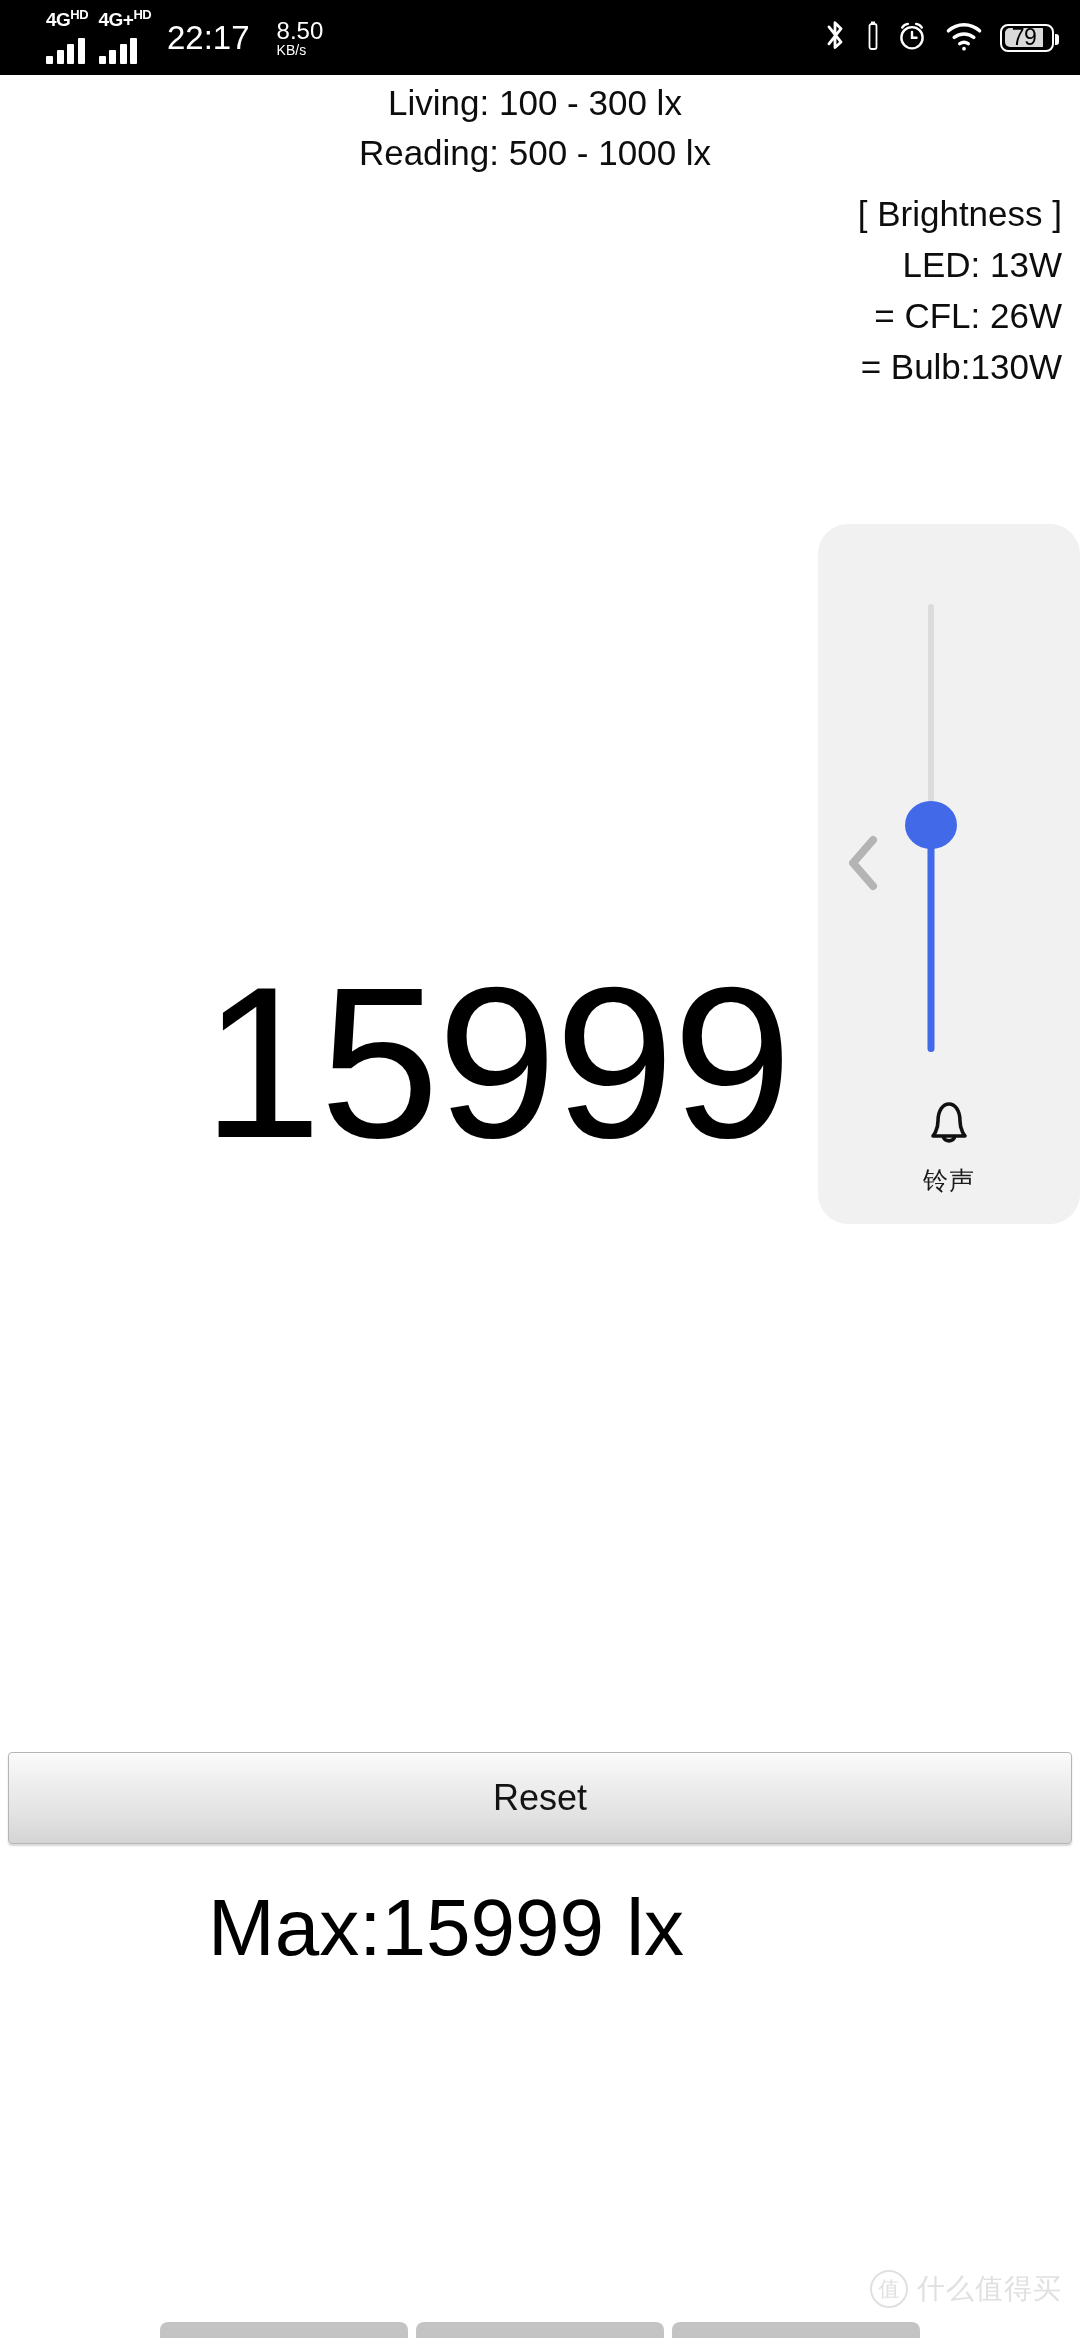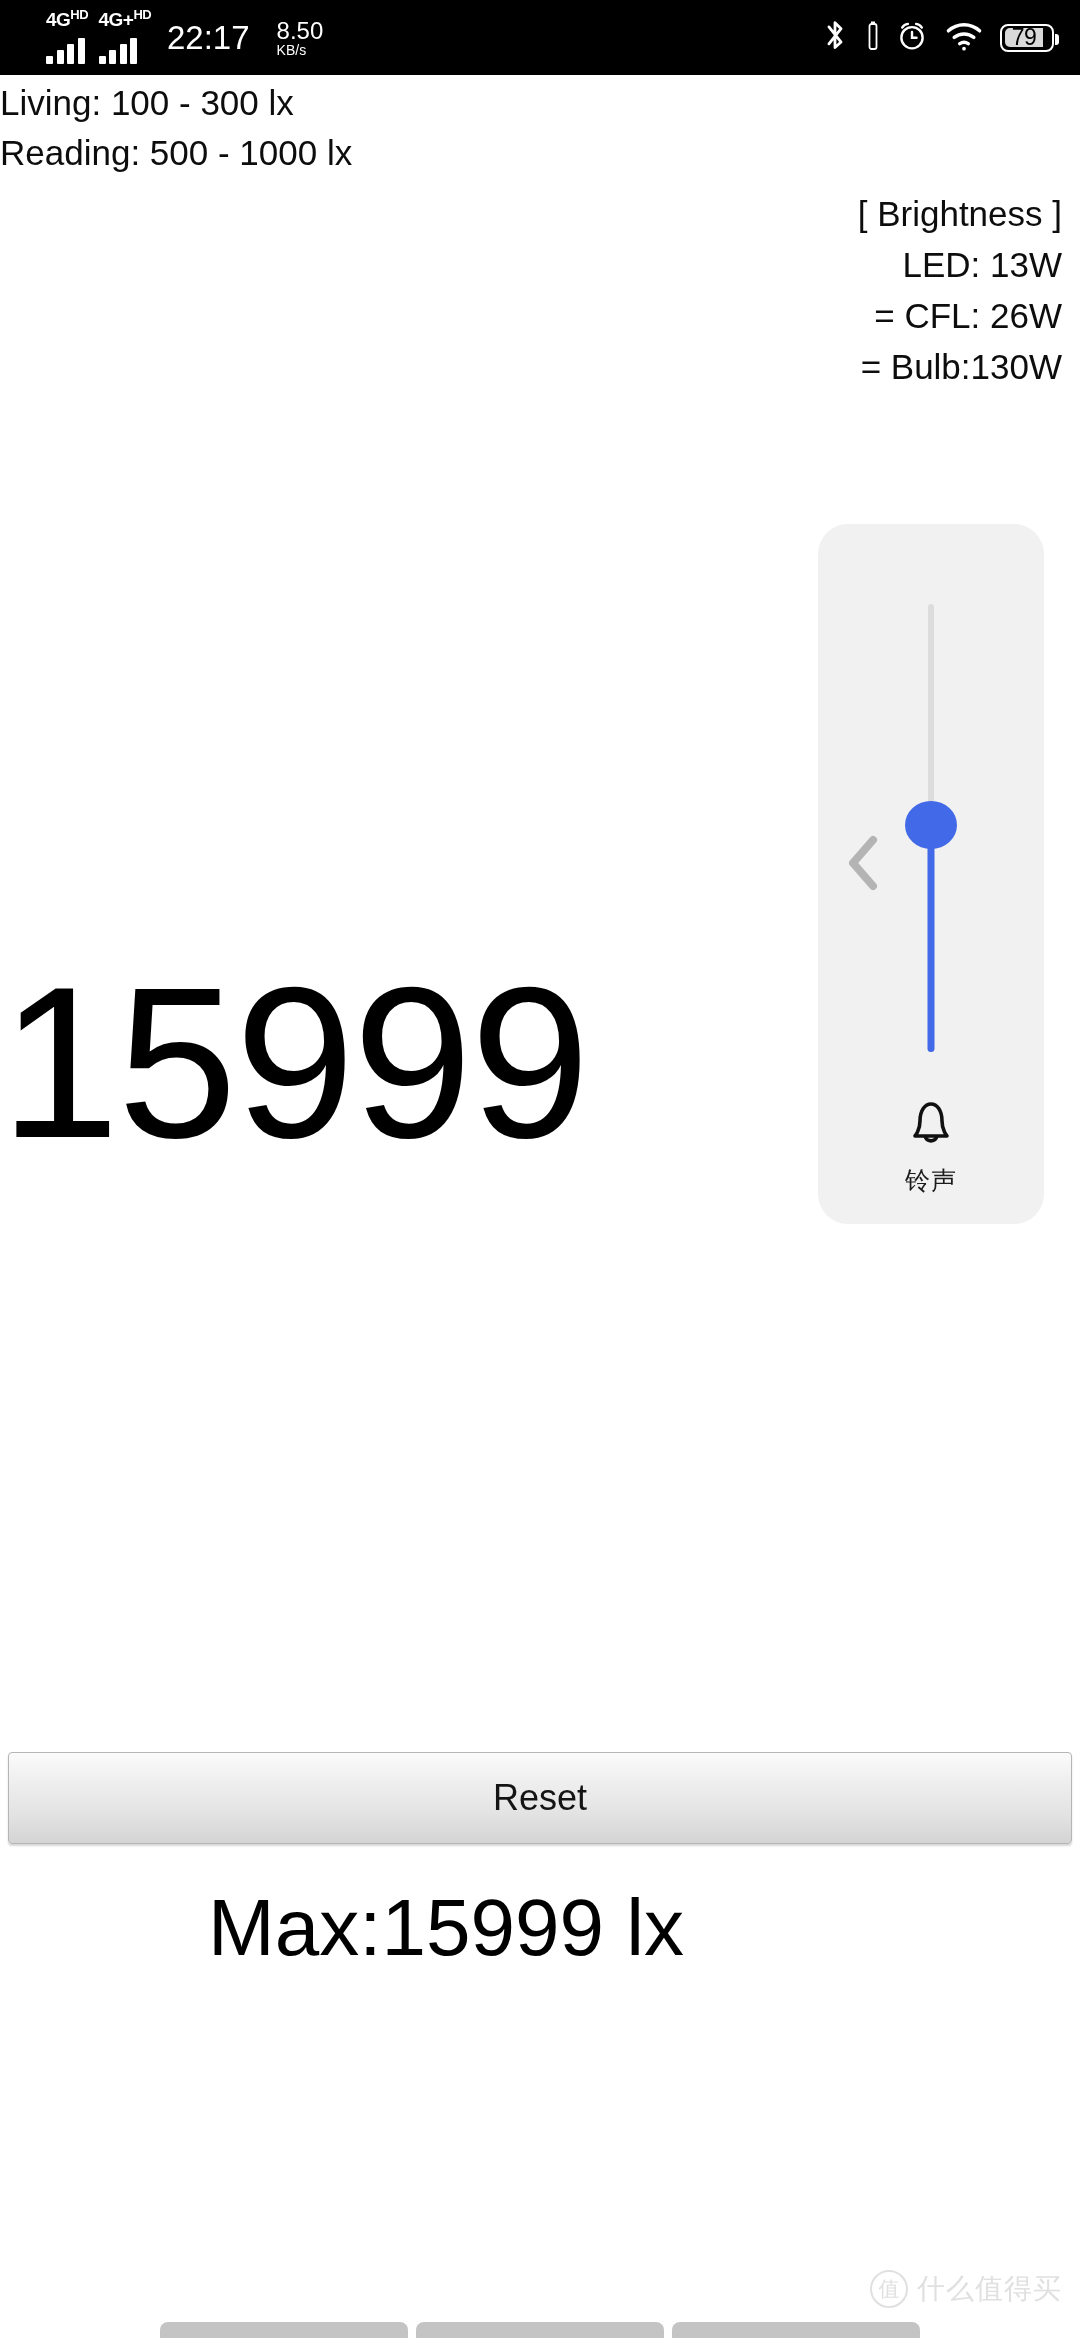--- a/index.html
+++ b/index.html
@@ -134,20 +134,21 @@
     z-index: 2;
     padding-right: 6px;
   }
 
   
   #ref-levels {
     position: absolute;
     top: 78px;
     left: 0;
     width: 1080px;
+    text-align: center;
     padding-right: 10px;
     box-sizing: border-box;
   }
   #ref-levels .line {
     font-size: 35px;
     color: #0d0d0d;
     line-height: 50px;
     white-space: pre;
   }
 
@@ -162,21 +163,21 @@
     color: #0d0d0d;
     line-height: 51px;
     white-space: pre;
   }
 
   
   #volume-panel {
     position: absolute;
     left: 818px;
     top: 524px;
-    width: 226px;
+    width: 262px;
     height: 700px;
     background: #f1f1f1;
     border-radius: 30px;
   }
   #volume-slider-track-bg {
     position: absolute;
     left: 112px;
     top: 80px;
     width: 6px;
     height: 448px;
@@ -231,21 +232,21 @@
     font-family: "DejaVu Sans", sans-serif;
     letter-spacing: 1px;
   }
 
   
   #lux-reading {
     position: absolute;
     left: 0;
     top: 955px;
     width: 1080px;
-    text-align: left;
+    text-align: right;
     padding-right: 290px;
     box-sizing: border-box;
     font-size: 215px;
     line-height: 215px;
     color: #000000;
     font-weight: 400;
     letter-spacing: -2px;
   }
 
   

